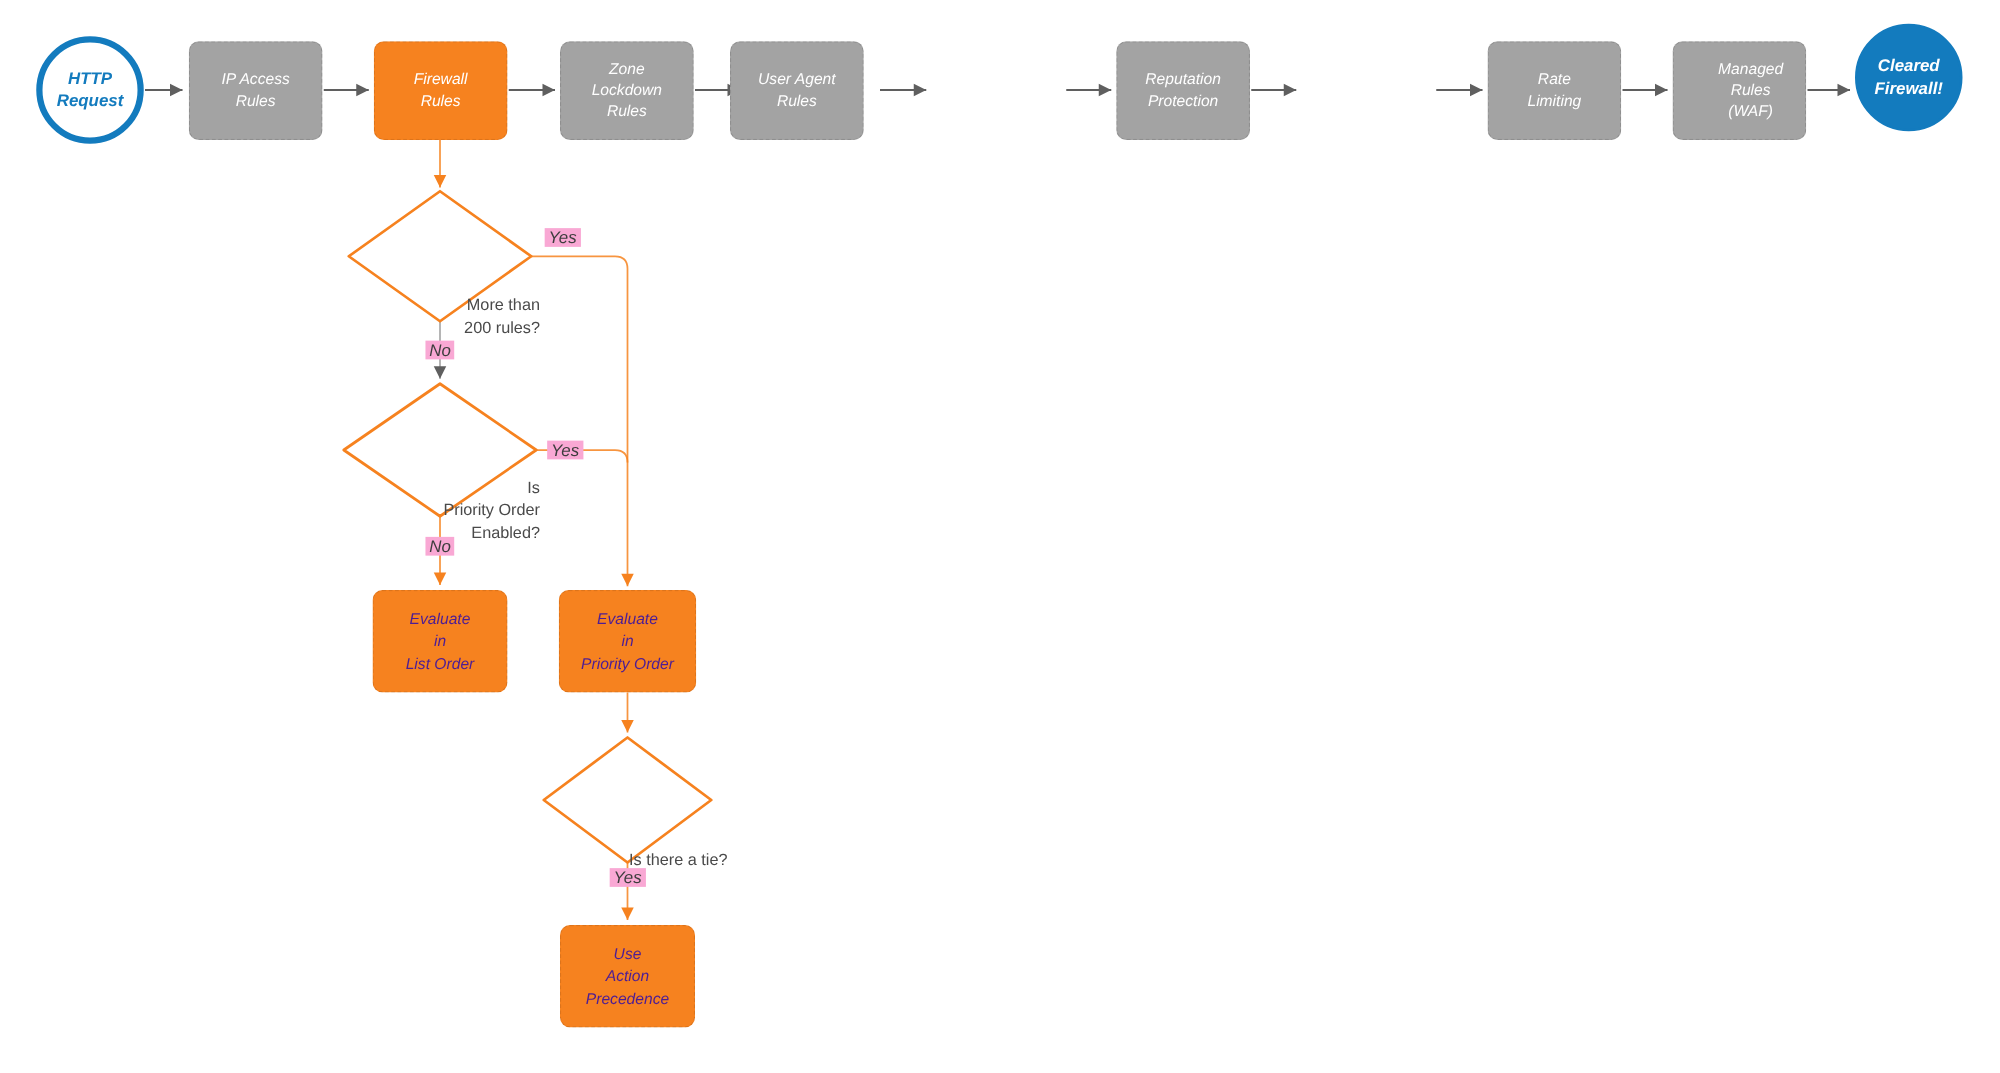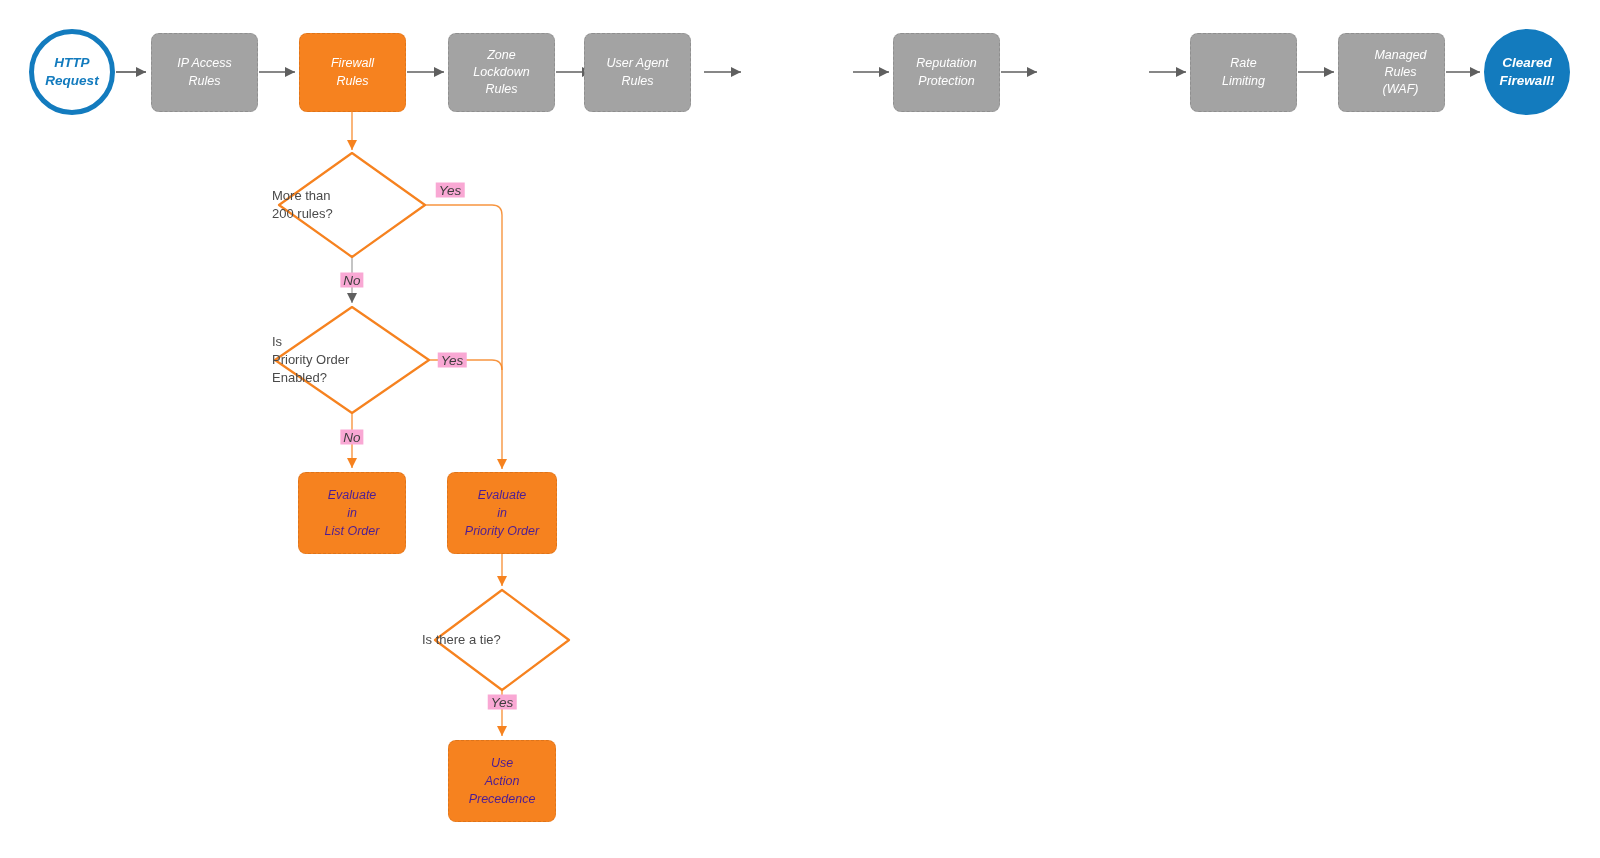--- a/index.html
+++ b/index.html
@@ -63,24 +63,25 @@
     background: var(--orange);
     border: 1px dashed rgba(0,0,0,0.10);
     color: #4c1d95;
     font-style: italic;
     font-size: 12.5px; line-height: 1.45;
     z-index: 2;
   }
 
   .diamond-text {
     position: absolute;
-    text-align: left;
+    text-align: right;
     color: var(--dark-text);
     font-size: 13px; line-height: 1.38;
     z-index: 2;
+    margin-top: 48px;
   }
 
   .edge-label {
     position: absolute;
     transform: translate(-50%, -50%);
     background: #f9a8d4;
     padding: 0 3px;
     color: #3D3D3D;
     font-style: italic;
     font-size: 13.5px;
@@ -163,21 +164,21 @@
   <div class="node stage gray" style="left:1190px;">
     <span class="label">Rate
 Limiting</span>
   </div>
   <div class="node stage gray" style="left:1338px;padding-left:18px;">
     <span class="label">Managed
 Rules
 (WAF)</span>
   </div>
 
-  <div class="node terminal end" style="left:1484px; top:29px;">
+  <div class="node terminal end" style="left:1484px; top:19px;">
     <span class="label">Cleared
 Firewall!</span>
   </div>
 
   <div class="diamond-text" style="left:272px; top:187px; width:160px;">
     <span class="label">More than
 200 rules?</span>
   </div>
   <div class="diamond-text" style="left:272px; top:333px; width:160px;">
     <span class="label">Is

